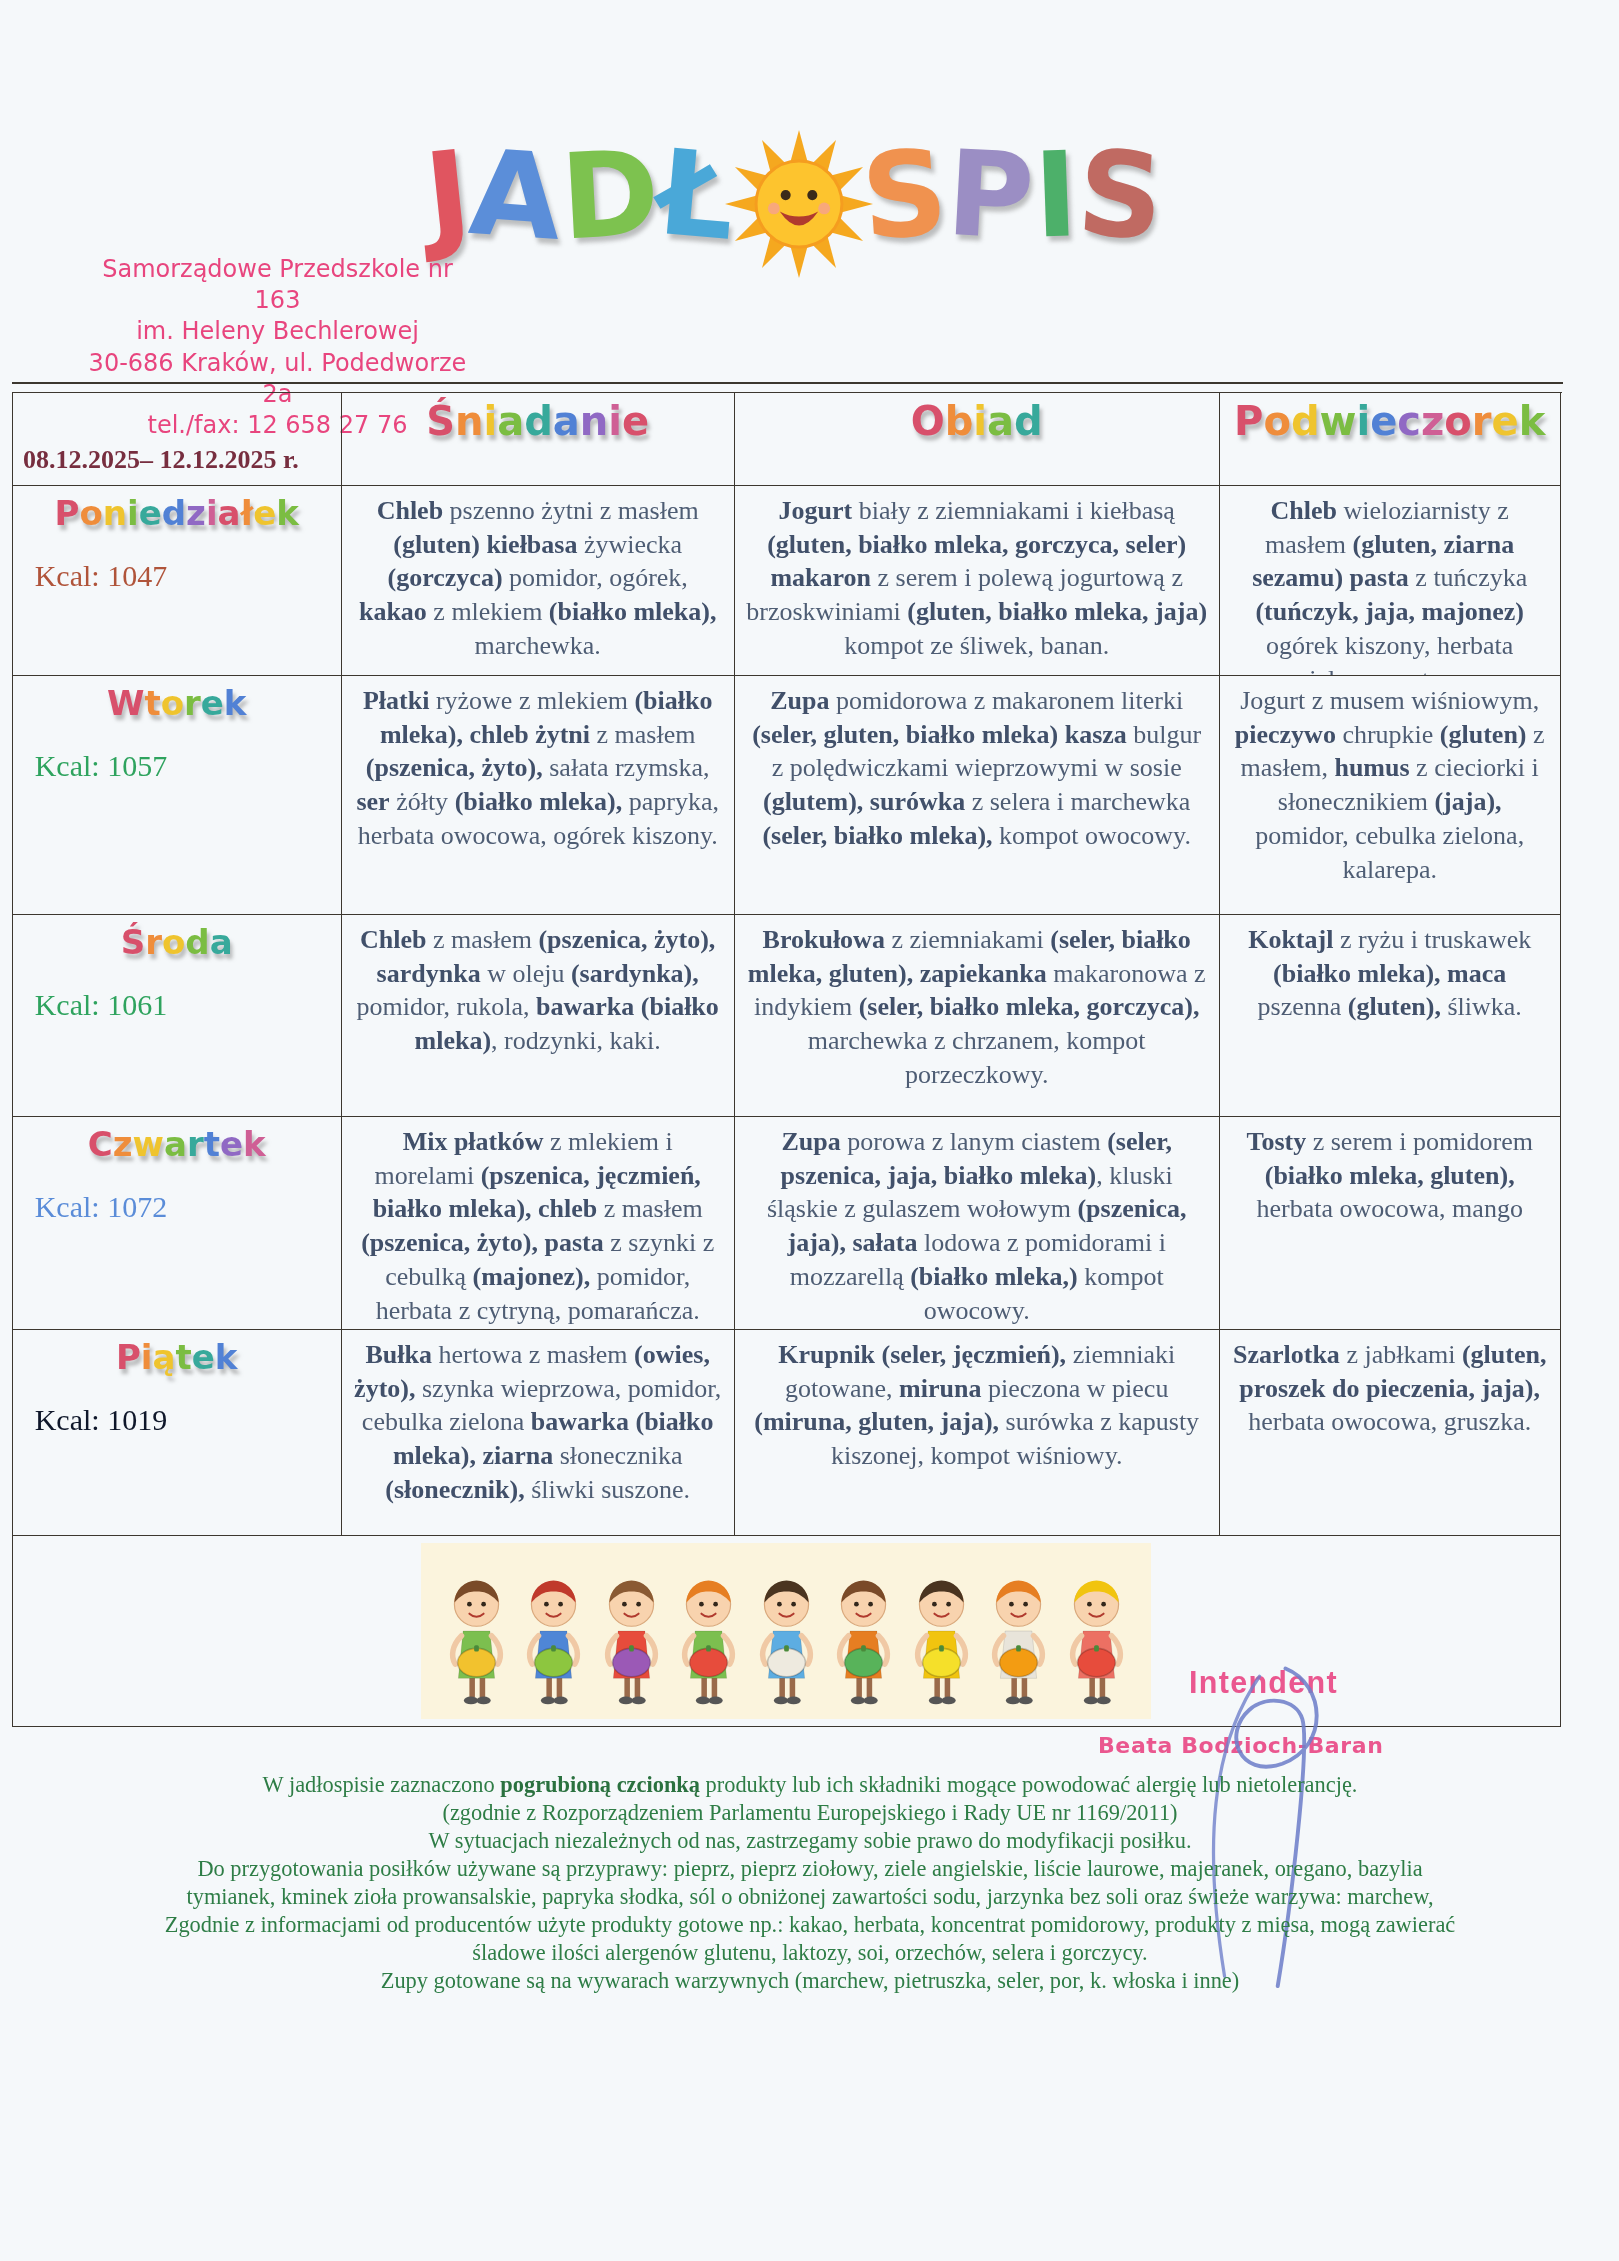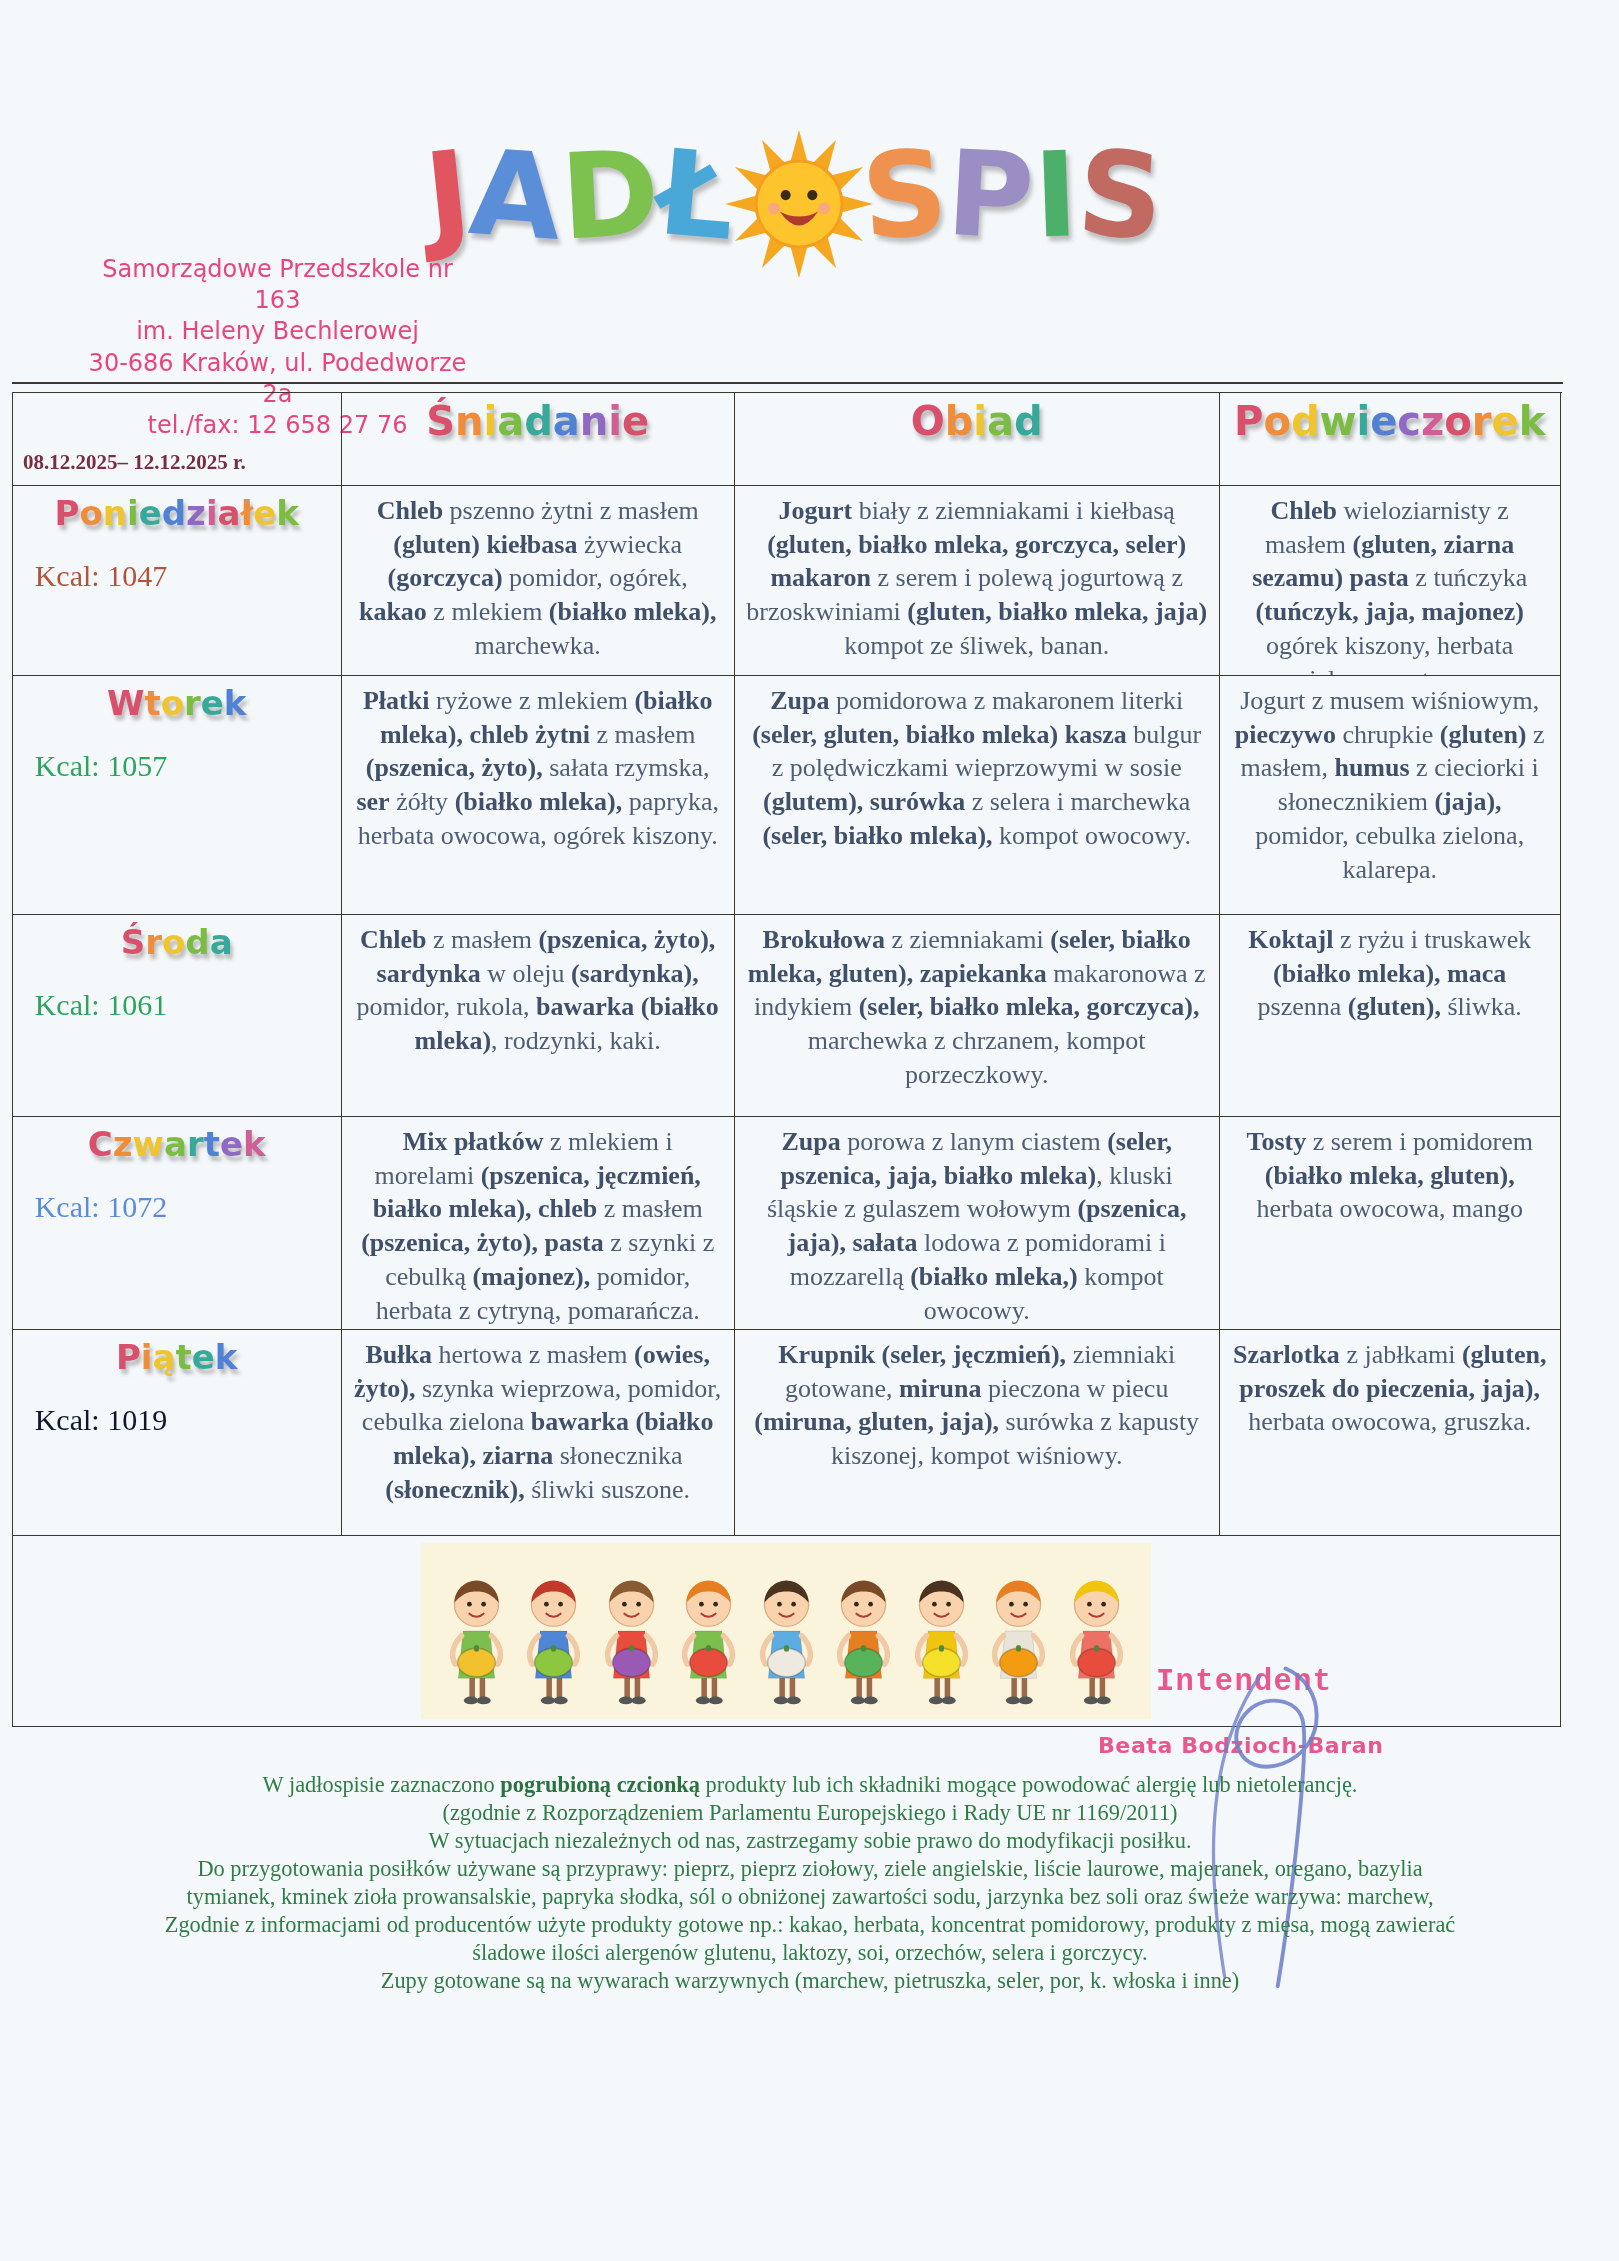--- a/index.html
+++ b/index.html
@@ -17,35 +17,35 @@
         font-family:"DejaVu Sans",sans-serif;color:#e8457e;font-size:24px;line-height:1.3;}
   
   .top-rule{position:absolute;left:11.7px;top:382px;width:1551px;height:1.9px;background:#3c372f;}
   #menu-grid{position:absolute;left:11.7px;top:392px;width:1549px;
         display:grid;grid-template-columns:329px 393px 485px 341px;
         grid-template-rows:93px 190px 239px 202px 213px 206px 191px;
         border-top:1.9px solid #3c372f;border-left:1.9px solid #3c372f;background:transparent;}
   .cell{border-right:1.9px solid #3c372f;border-bottom:1.9px solid #3c372f;
         box-sizing:border-box;overflow:hidden;}
   .date-cell{display:flex;align-items:flex-end;padding:0 5.2px 10.4px 10.4px;
-        font-weight:bold;font-size:21px;color:#772e3f;}
+        font-weight:bold;font-size:26px;color:#772e3f;}
   .hmeal{display:flex;justify-content:center;align-items:flex-start;padding-top:5.2px;
         font-family:"DejaVu Sans",sans-serif;font-weight:bold;font-size:40px;}
   .hmeal span,.day-name span{text-shadow:2.6px 5.2px 3.9px rgba(130,130,130,0.5);}
   .day-cell{padding-top:10.4px;text-align:center;}
   .day-name{font-family:"DejaVu Sans",sans-serif;font-weight:bold;font-size:34px;line-height:1;}
   .kcal{text-align:left;padding-left:22px;margin-top:28.6px;font-size:30px;}
   .meal{padding:7.8px 10.4px 0;text-align:center;font-size:26px;line-height:1.3;color:#4e5d74;}
   .meal b{color:#41506a;}
   
   .kids-cell{grid-column:1/5;display:flex;align-items:center;justify-content:center;}
   .kids-strip{background:#fbf4dd;display:flex;gap:6.5px;padding:7.8px 19.5px;align-items:flex-end;}
   .kid{width:71px;height:160px;}
   
-  .stamp-role{position:absolute;left:1156px;top:1665px;font-family:Liberation Mono, monospace;
+  .stamp-role{position:absolute;left:1189px;top:1665px;font-family:Liberation Sans, sans-serif;
         font-weight:bold;font-size:30.5px;color:#ea4a86;letter-spacing:1.3px;opacity:.92;}
   .stamp-name{position:absolute;left:1098px;top:1733px;font-family:"DejaVu Sans",sans-serif;
         font-weight:bold;font-size:22px;color:#ea4a86;letter-spacing:0.6px;opacity:.92;}
   .signature{position:absolute;left:1162px;top:1649px;pointer-events:none;}
   
   .footer{position:absolute;left:0;top:1771px;width:1620px;text-align:center;
         color:#2e7d46;font-size:22.4px;line-height:28px;}
   .footer b{color:#2a713f;}
 </style>
 </head>

